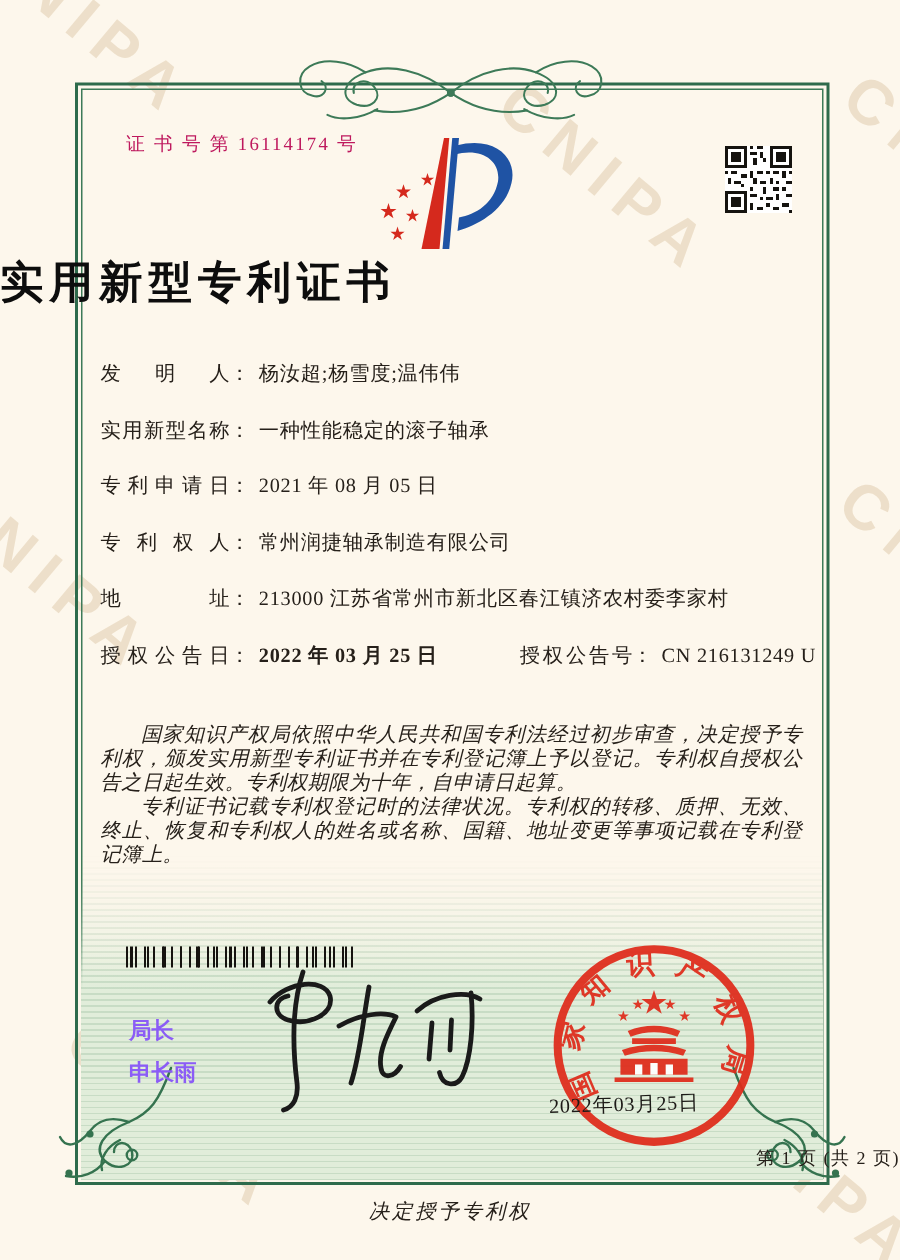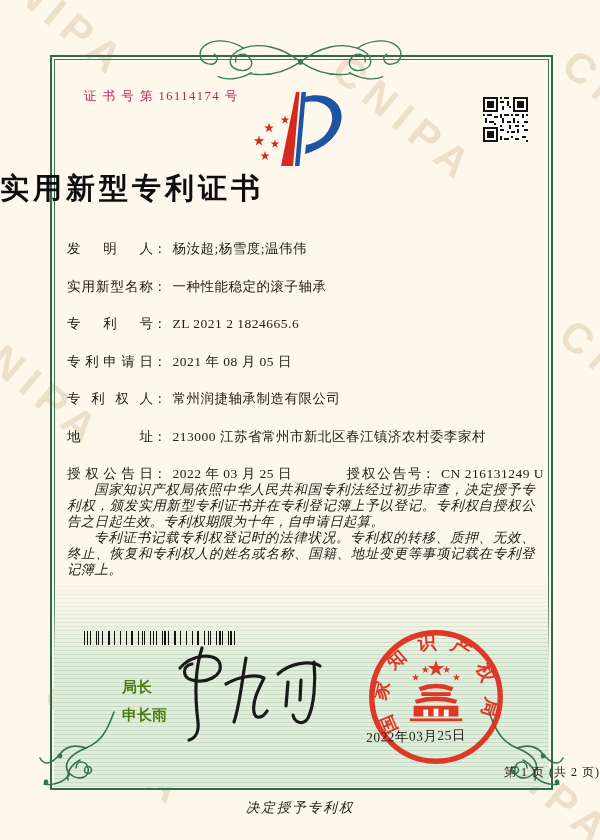--- a/index.html
+++ b/index.html
@@ -51,41 +51,41 @@
   }
   
   .fields { position:absolute; left:67px; top:240px; width:470px; z-index:3; }
   .frow { height:37.5px; font-size:13.5px; white-space:nowrap; }
   .flabel {
     display:inline-block; width:86px; vertical-align:top;
     text-align:justify; text-align-last:justify;
   }
   .fcolon { display:inline-block; margin-right:6px; }
   .fvalue { letter-spacing:0.5px; }
-  .fvalue.w1 { display:inline-block; min-width:152px; }
+  .fvalue.w1 { display:inline-block; min-width:152px;font-weight:bold; }
   .flabel2 { display:inline-block; width:75px; margin-left:22px;
     text-align:justify; text-align-last:justify; }
   
   .paras {
     position:absolute; left:67px; top:482px; width:468px; z-index:3;
     font-size:13.5px; font-style:italic; line-height:16px;
     text-align:justify; letter-spacing:0.3px;
   }
   .paras p { text-indent:2em; }
   
   .barcode {
     position:absolute; left:84px; top:631px; width:153px; height:14px; z-index:3;
     background:
       repeating-linear-gradient(90deg, #15130f 0 1.5px, transparent 1.5px 6px),
       repeating-linear-gradient(90deg, transparent 0 3px, #15130f 3px 4.5px, transparent 4.5px 11px);
   }
   .signer-title, .signer-name {
     position:absolute; left:86px; z-index:3;
     font-family:"Liberation Sans","DejaVu Sans",sans-serif;
-    font-weight:600; font-size:15px; color:#4d7c0f;margin-left:36px;
+    font-weight:600; font-size:15px; color:#8b5cf6;
   }
   .signer-title { top:678px; }
   .signer-name  { top:706px; }
   .signature { position:absolute; left:168px; top:632px; z-index:4; }
   .seal { position:absolute; left:363px; top:621px; z-index:4; }
   .seal-date {
     position:absolute; left:366px; top:727px; width:150px; z-index:5;
     font-size:13.5px; color:#1c1a17; letter-spacing:0.5px;
     transform:rotate(-1.5deg); white-space:nowrap;
   }
@@ -171,23 +171,20 @@
 </svg>
 
 <div class="title">实用新型专利证书</div>
 
 <div class="fields">
   <div class="frow">
     <span class="flabel">发明人</span><span class="fcolon">：</span><span class="fvalue">杨汝超;杨雪度;温伟伟</span>
   </div>
   <div class="frow">
     <span class="flabel">实用新型名称</span><span class="fcolon">：</span><span class="fvalue">一种性能稳定的滚子轴承</span>
-  </div>
-  <div class="frow">
-    <span class="flabel">专利号</span><span class="fcolon">：</span><span class="fvalue">ZL 2021 2 1824665.6</span>
   </div>
   <div class="frow">
     <span class="flabel">专利申请日</span><span class="fcolon">：</span><span class="fvalue">2021 年 08 月 05 日</span>
   </div>
   <div class="frow">
     <span class="flabel">专利权人</span><span class="fcolon">：</span><span class="fvalue">常州润捷轴承制造有限公司</span>
   </div>
   <div class="frow">
     <span class="flabel">地址</span><span class="fcolon">：</span><span class="fvalue">213000 江苏省常州市新北区春江镇济农村委李家村</span>
   </div>

